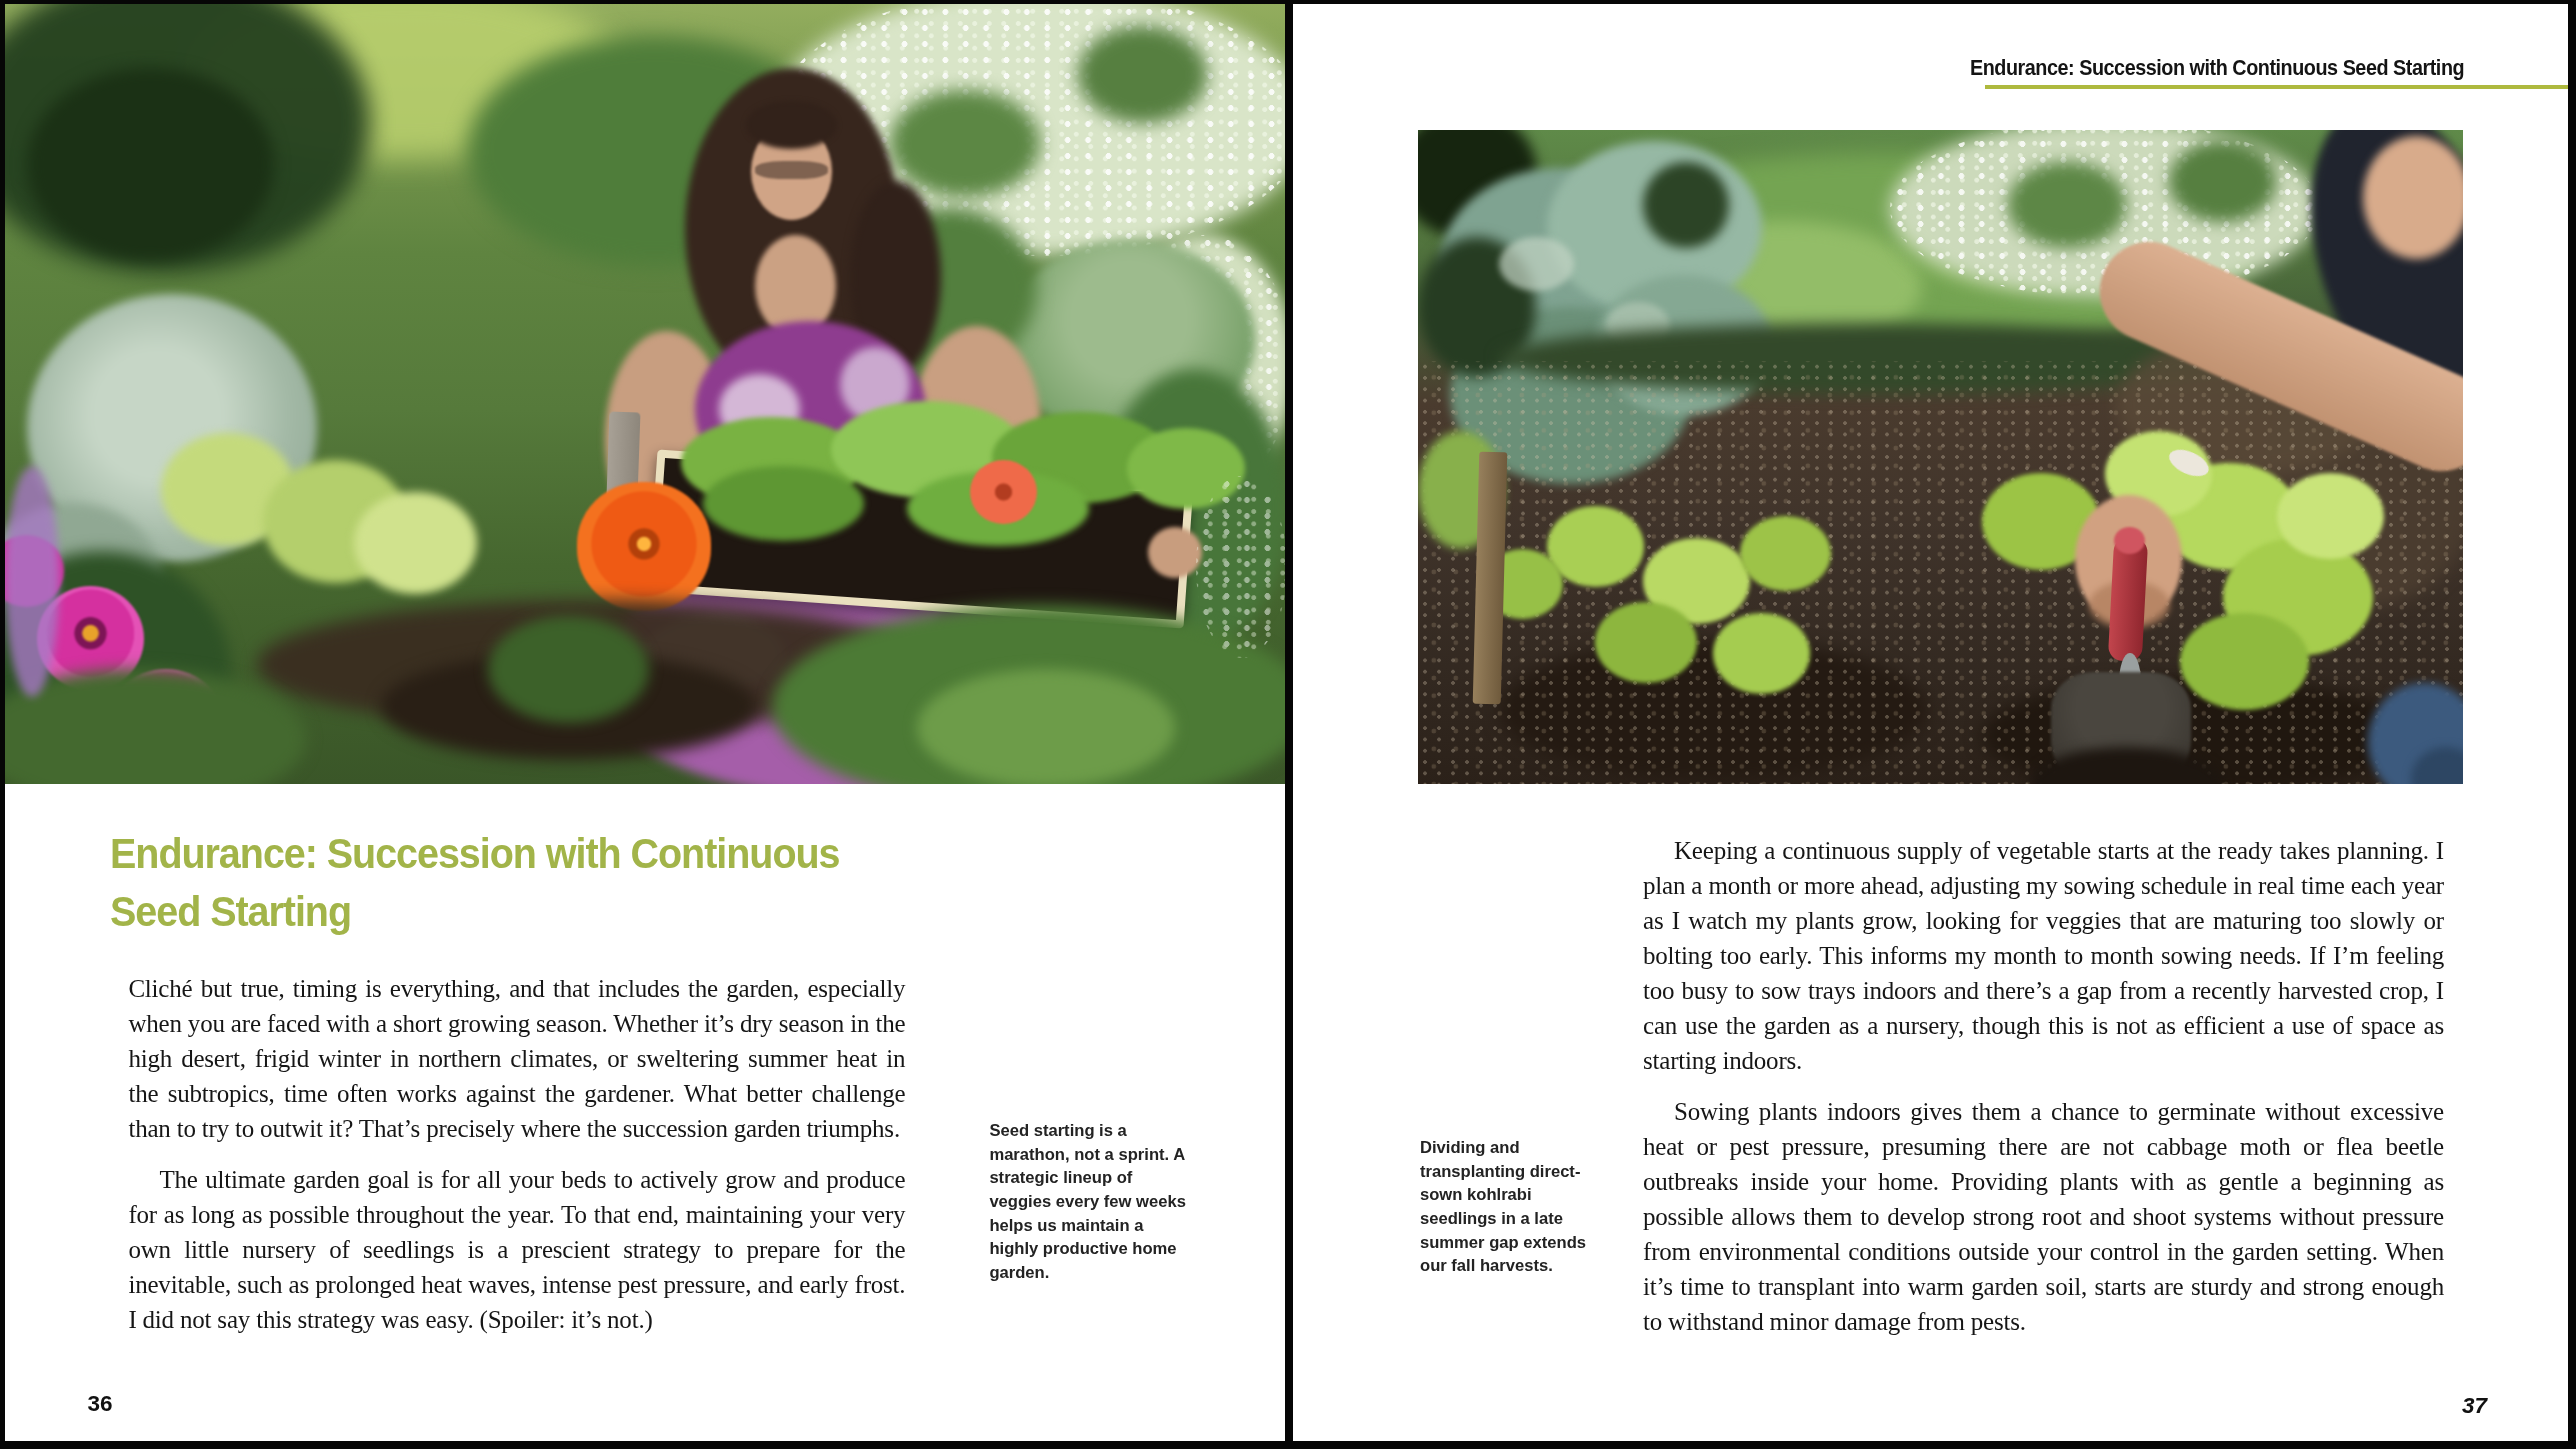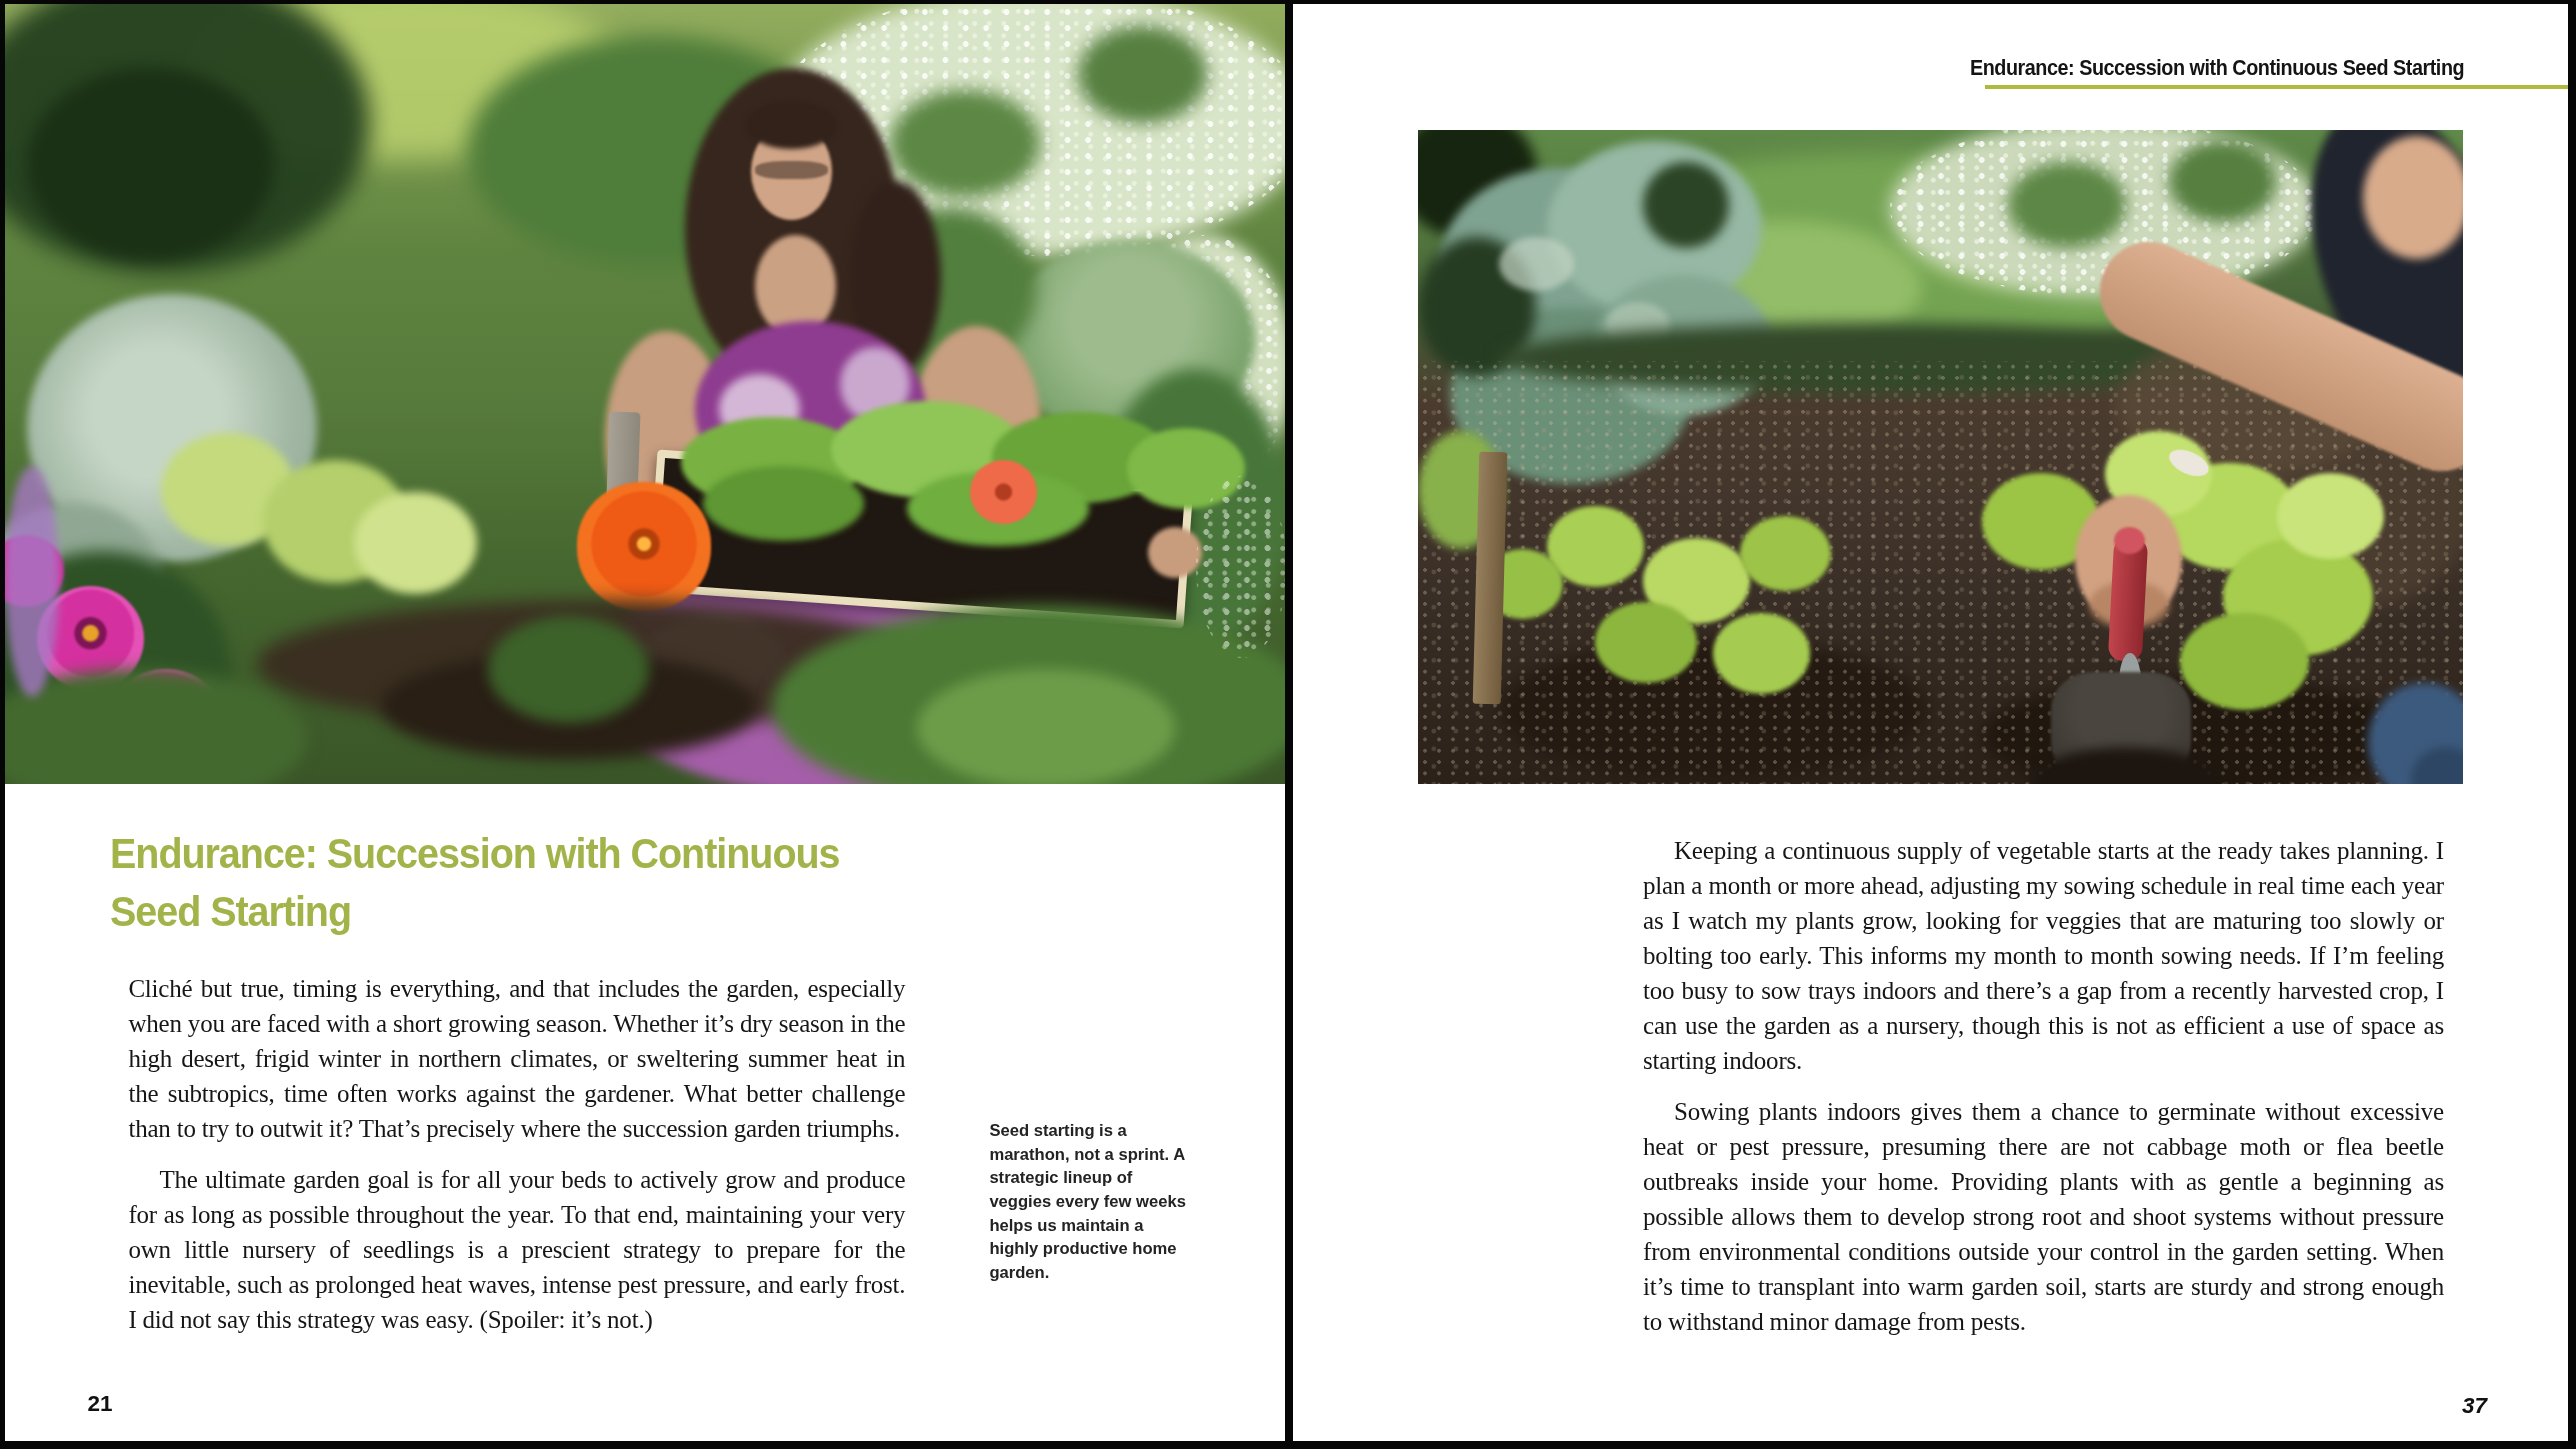--- a/index.html
+++ b/index.html
@@ -134,21 +134,21 @@
 
     <h1 class="chapter-title">Endurance: Succession with Continuous Seed Starting</h1>
 
     <div class="body-col left-body">
       <p>Cliché but true, timing is everything, and that includes the garden, especially when you are faced with a short growing season. Whether it’s dry season in the high desert, frigid winter in northern climates, or sweltering summer heat in the subtropics, time often works against the gardener. What better challenge than to try to outwit it? That’s precisely where the succession garden triumphs.</p>
       <p class="indent">The ultimate garden goal is for all your beds to actively grow and produce for as long as possible throughout the year. To that end, maintaining your very own little nursery of seedlings is a prescient strategy to prepare for the inevitable, such as prolonged heat waves, intense pest pressure, and early frost. I did not say this strategy was easy. (Spoiler: it’s not.)</p>
     </div>
 
     <div class="caption caption-left">Seed starting is a marathon, not a sprint. A strategic lineup of veggies every few weeks helps us maintain a highly productive home garden.</div>
 
-    <div class="folio folio-left">21</div>
+    <div class="folio folio-left">36</div>
   </div>
 
   <div class="page page-right">
 
     <div class="running-header">Endurance: Succession with Continuous Seed Starting</div>
     <div class="header-rule"></div>
 
     <div class="photo photo-right">
 
       <i class="b" style="left:107px;top:21.5px;width:725px;height:204px;background:#74a452;filter:blur(10.7px)"></i>
@@ -206,18 +206,19 @@
 
       <i class="b" style="left:950px;top:553px;width:113px;height:118px;background:#3c5a7e;filter:blur(4.3px)"></i>
       <i class="b" style="left:993px;top:617px;width:70px;height:64px;background:#2d4663;filter:blur(4.3px)"></i>
     </div>
 
     <div class="body-col right-body">
       <p class="indent">Keeping a continuous supply of vegetable starts at the ready takes planning. I plan a month or more ahead, adjusting my sowing schedule in real time each year as I watch my plants grow, looking for veggies that are maturing too slowly or bolting too early. This informs my month to month sowing needs. If I’m feeling too busy to sow trays indoors and there’s a gap from a recently harvested crop, I can use the garden as a nursery, though this is not as efficient a use of space as starting indoors.</p>
       <p class="indent">Sowing plants indoors gives them a chance to germinate without excessive heat or pest pressure, presuming there are not cabbage moth or flea beetle outbreaks inside your home. Providing plants with as gentle a beginning as possible allows them to develop strong root and shoot systems without pressure from environmental conditions outside your control in the garden setting. When it’s time to transplant into warm garden soil, starts are sturdy and strong enough to withstand minor damage from pests.</p>
     </div>
 
+    <div class="caption caption-right">Dividing and transplanting direct-sown kohlrabi seedlings in a late summer gap extends our fall harvests.</div>
 
     <div class="folio folio-right">37</div>
   </div>
 
 </div>
 
 
 </body></html>

